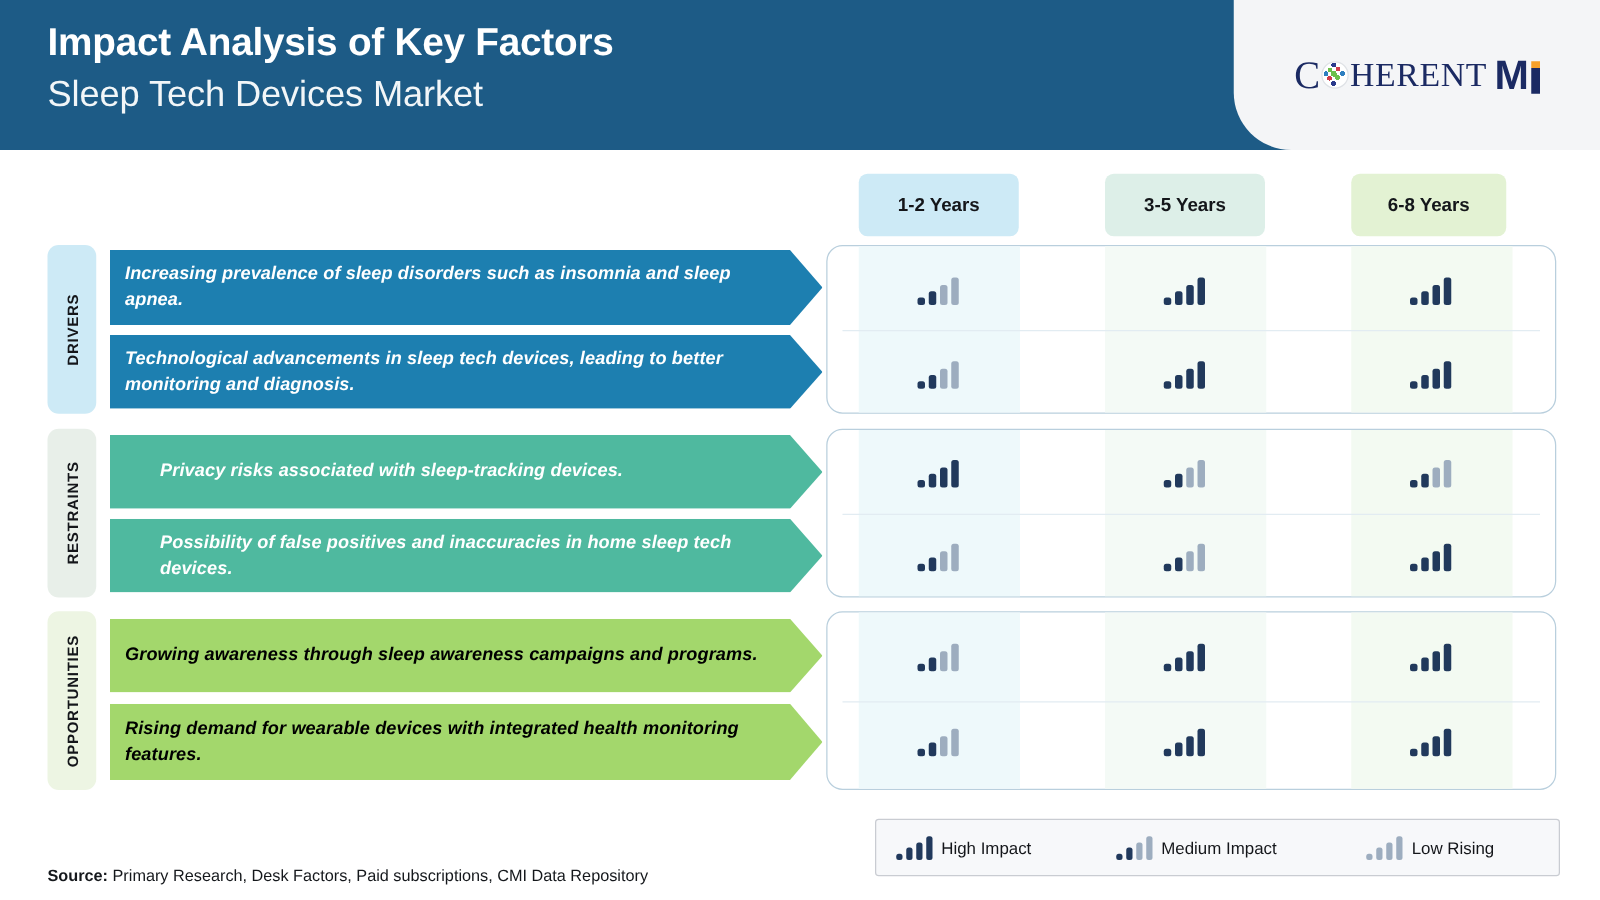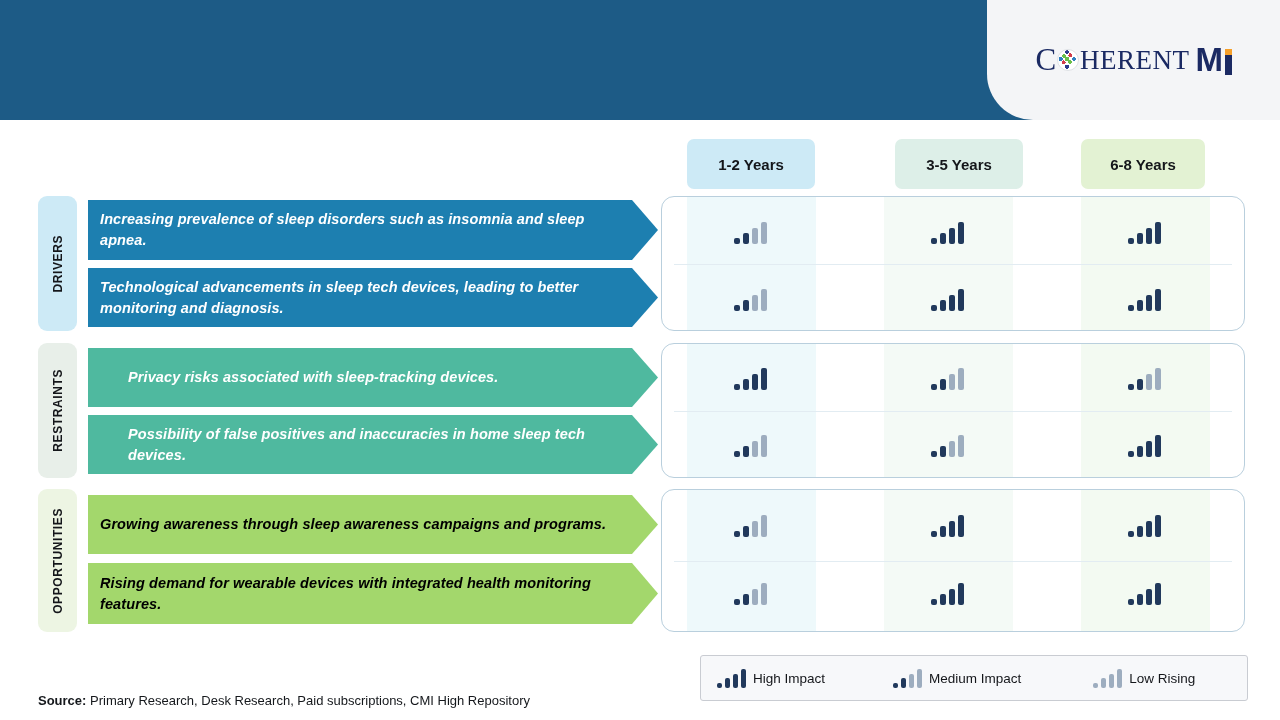--- a/index.html
+++ b/index.html
@@ -52,21 +52,21 @@
   }
 
   
   .col-headers{position:absolute;top:139px;left:0;width:1280px;height:50px;}
   .col-head{
     position:absolute;top:0;height:50px;border-radius:7px;
     display:flex;align-items:center;justify-content:center;
     font-size:15px;font-weight:bold;color:#14161a;
   }
   .col-head.c0{left:687px;width:128px;background:#cdeaf6;}
-  .col-head.c1{left:884px;width:128px;background:#ddefe8;margin-left:11px;}
+  .col-head.c1{left:884px;width:128px;background:#ddefe8;}
   .col-head.c2{left:1081px;width:124px;background:#e3f2d3;}
 
   
   .panel{
     position:absolute;left:661px;width:584px;border-radius:13px;
     border:1px solid #b9cfdd;background:#ffffff;box-sizing:border-box;
   }
   .panel .stripe{
     position:absolute;top:0;bottom:0;box-sizing:border-box;
   }
@@ -160,20 +160,24 @@
   
   .source{
     position:absolute;left:38px;top:693px;font-size:13px;color:#15181c;white-space:nowrap;
   }
   .source b{font-weight:bold;}
 </style>
 </head>
 <body>
 
 <div class="header">
+  <div class="header-inner">
+    <div class="title-main">Impact Analysis of Key Factors</div>
+    <div class="title-sub">Sleep Tech Devices Market</div>
+  </div>
   <div class="logo-panel">
     <div class="logo-wrap">
       <span class="logo-c">C</span>
       <span class="logo-globe"></span>
       <span class="logo-rest">HERENT</span>
       <span class="logo-mi"><span>M</span><span class="logo-i-bar"></span></span>
     </div>
   </div>
 </div>
 
@@ -402,14 +406,14 @@
         <i class="b0 off"></i>
         <i class="b1 off"></i>
         <i class="b2 off"></i>
         <i class="b3 off"></i>
       </span>
     <span class="legend-label">Low Rising</span>
   </div>
 </div>
 
 <div class="source">
-  <b>Source:</b><span> Primary Research, Desk Research, Paid subscriptions, CMI High Repository</span>
+  <b>Source:</b><span> Primary Research, Desk Factors, Paid subscriptions, CMI Data Repository</span>
 </div>
 
 </body></html>

